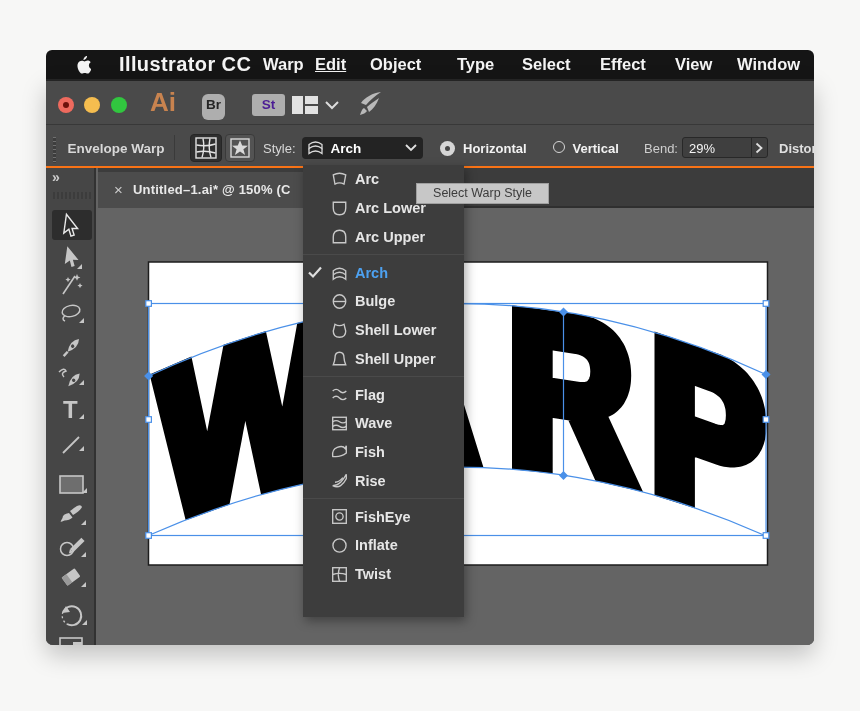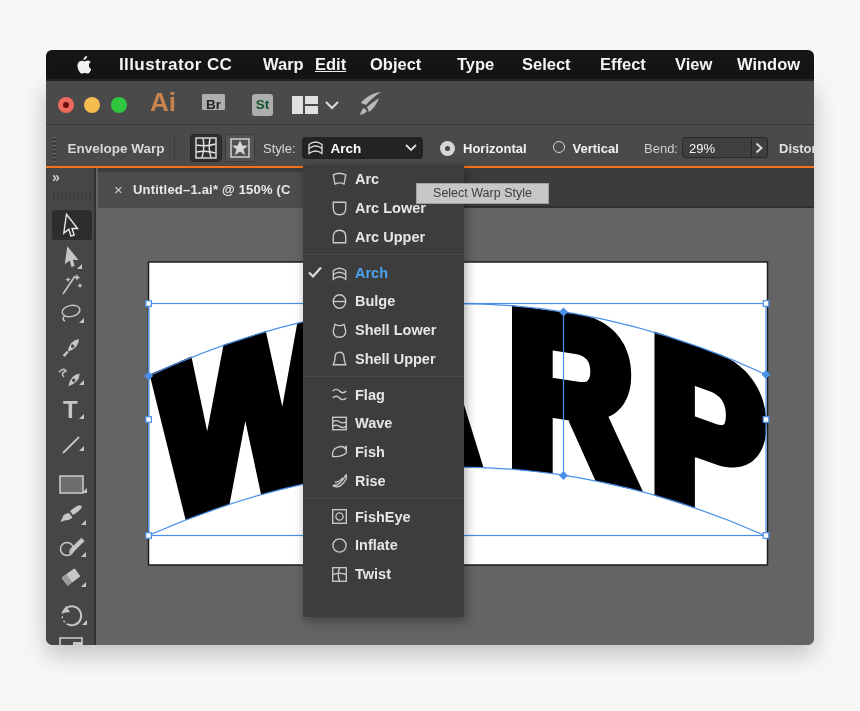--- a/index.html
+++ b/index.html
@@ -22,39 +22,39 @@
 .msep:after{content:"";position:absolute;left:0;right:0;top:3px;border-top:1px solid #4a4a4a;}
 #tooltip{position:absolute;left:416px;top:183px;width:133px;height:21px;background:#c7c7c7;border:1px solid #a0a0a0;color:#3c3c3c;font-size:12.5px;text-align:center;line-height:19px;z-index:30;}
 .tl{position:absolute;font-size:13px;color:#d8d8d8;top:0;line-height:45px;white-space:nowrap;}
 </style>
 </head>
 <body>
 <div id="menubar">
   <svg style="position:absolute;left:29px;top:6px" width="16" height="18" viewBox="0 0 16 18">
       <path fill="#f4f4f4" d="M11.1,2.6c0.6-0.8,1.1-1.9,0.9-2.6c-0.9,0-1.9,0.6-2.6,1.4C8.8,2.1,8.3,3.1,8.5,4C9.5,4.1,10.4,3.5,11.1,2.6z M13.9,9.5c0-2.1,1.7-3.1,1.8-3.2c-1-1.4-2.5-1.6-3-1.7c-1.3-0.1-2.5,0.8-3.1,0.8c-0.7,0-1.7-0.7-2.8-0.7C5.4,4.7,4,5.5,3.2,6.8c-1.6,2.6-0.4,6.5,1.1,8.6c0.7,1,1.6,2.2,2.7,2.2c1.1,0,1.5-0.7,2.8-0.7c1.3,0,1.7,0.7,2.8,0.7c1.2,0,1.9-1.1,2.6-2.1c0.8-1.2,1.2-2.4,1.2-2.4S13.9,11.9,13.9,9.5z"></path>
     </svg>
-  <span style="left:73px;font-weight:bold;font-size:17px;letter-spacing:0.4px;">Illustrator CC</span>
+  <span style="left:73px;font-weight:bold;font-size:20px;letter-spacing:0.4px;">Illustrator CC</span>
   <span style="left:217px;">Warp</span>
   <span style="left:269px;text-decoration:underline;">Edit</span>
   <span style="left:324px;">Object</span>
   <span style="left:411px;">Type</span>
   <span style="left:476px;">Select</span>
   <span style="left:554px;">Effect</span>
   <span style="left:629px;">View</span>
   <span style="left:691px;text-align:right;">Window</span>
 </div>
 <div id="window">
   <div id="toolbar">
     <div class="light" style="left:12px;background:#ee6a5e;"></div>
     <div class="light" style="left:38px;background:#f5bd4f;"></div>
     <div class="light" style="left:65px;background:#31c63f;"></div>
     <div style="position:absolute;left:17px;top:21px;width:6px;height:6px;border-radius:50%;background:#6e120b;"></div>
     <span style="position:absolute;left:104px;top:6px;font-size:26px;font-weight:bold;color:#c8834f;">Ai</span>
-    <div style="position:absolute;left:156px;top:13px;width:23px;height:16px;background:#aeaeae;border-radius:1px;color:#252525;font-weight:bold;font-size:13.5px;text-align:center;line-height:22px;">Br</div>
-    <div style="position:absolute;left:206px;top:13px;width:21px;height:22px;background:#aeaeae;border-radius:3px;color:#14532d;font-weight:bold;font-size:13.5px;text-align:center;line-height:22px;">St</div>
+    <div style="position:absolute;left:156px;top:13px;width:23px;height:26px;background:#aeaeae;border-radius:6px;color:#252525;font-weight:bold;font-size:13.5px;text-align:center;line-height:22px;">Br</div>
+    <div style="position:absolute;left:206px;top:13px;width:33px;height:22px;background:#aeaeae;border-radius:3px;color:#4c1d95;font-weight:bold;font-size:13.5px;text-align:center;line-height:22px;">St</div>
     <svg style="position:absolute;left:246px;top:15px;" width="26" height="18" viewBox="0 0 26 18">
         <rect x="0" y="0" width="11" height="18" fill="#e2e2e2"></rect>
         <rect x="13" y="0" width="13" height="8" fill="#e2e2e2"></rect>
         <rect x="13" y="10" width="13" height="8" fill="#e2e2e2"></rect>
       </svg>
     <svg style="position:absolute;left:279px;top:20px;" width="14" height="9" viewBox="0 0 14 9">
         <path d="M1,1 L7,7 L13,1" stroke="#dcdcdc" stroke-width="2" fill="none"></path>
       </svg>
     <svg style="position:absolute;left:311px;top:10px;" width="26" height="25" viewBox="0 0 26 25">
         <path fill="#b9b9b9" d="M24,1 C16,2 8,6 4,12 L9,14 C13,9 18,5 24,1 Z M10,16 L12,21 C16,18 20,13 22,7 C18,10 13,13 10,16 Z M7,17 C5,18 4,21 3,24 C6,23 9,22 10,20 Z"></path>

